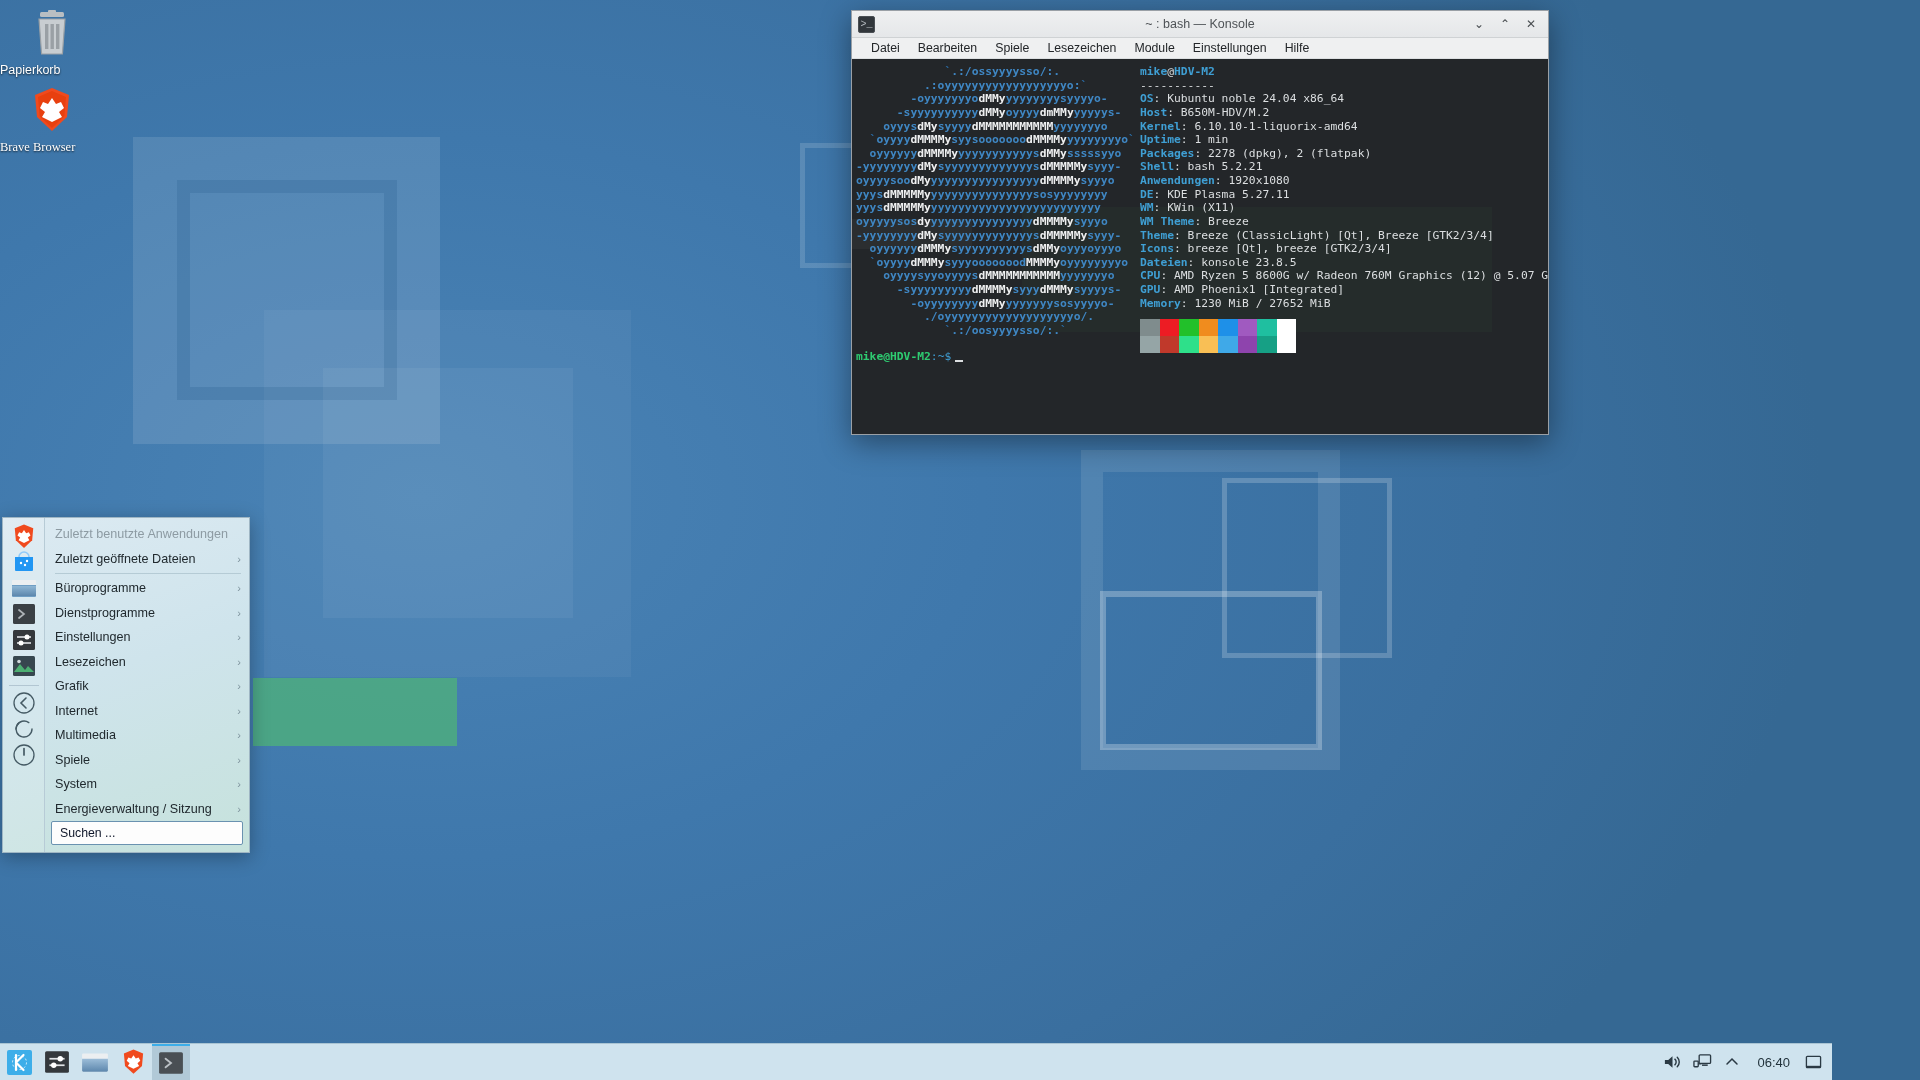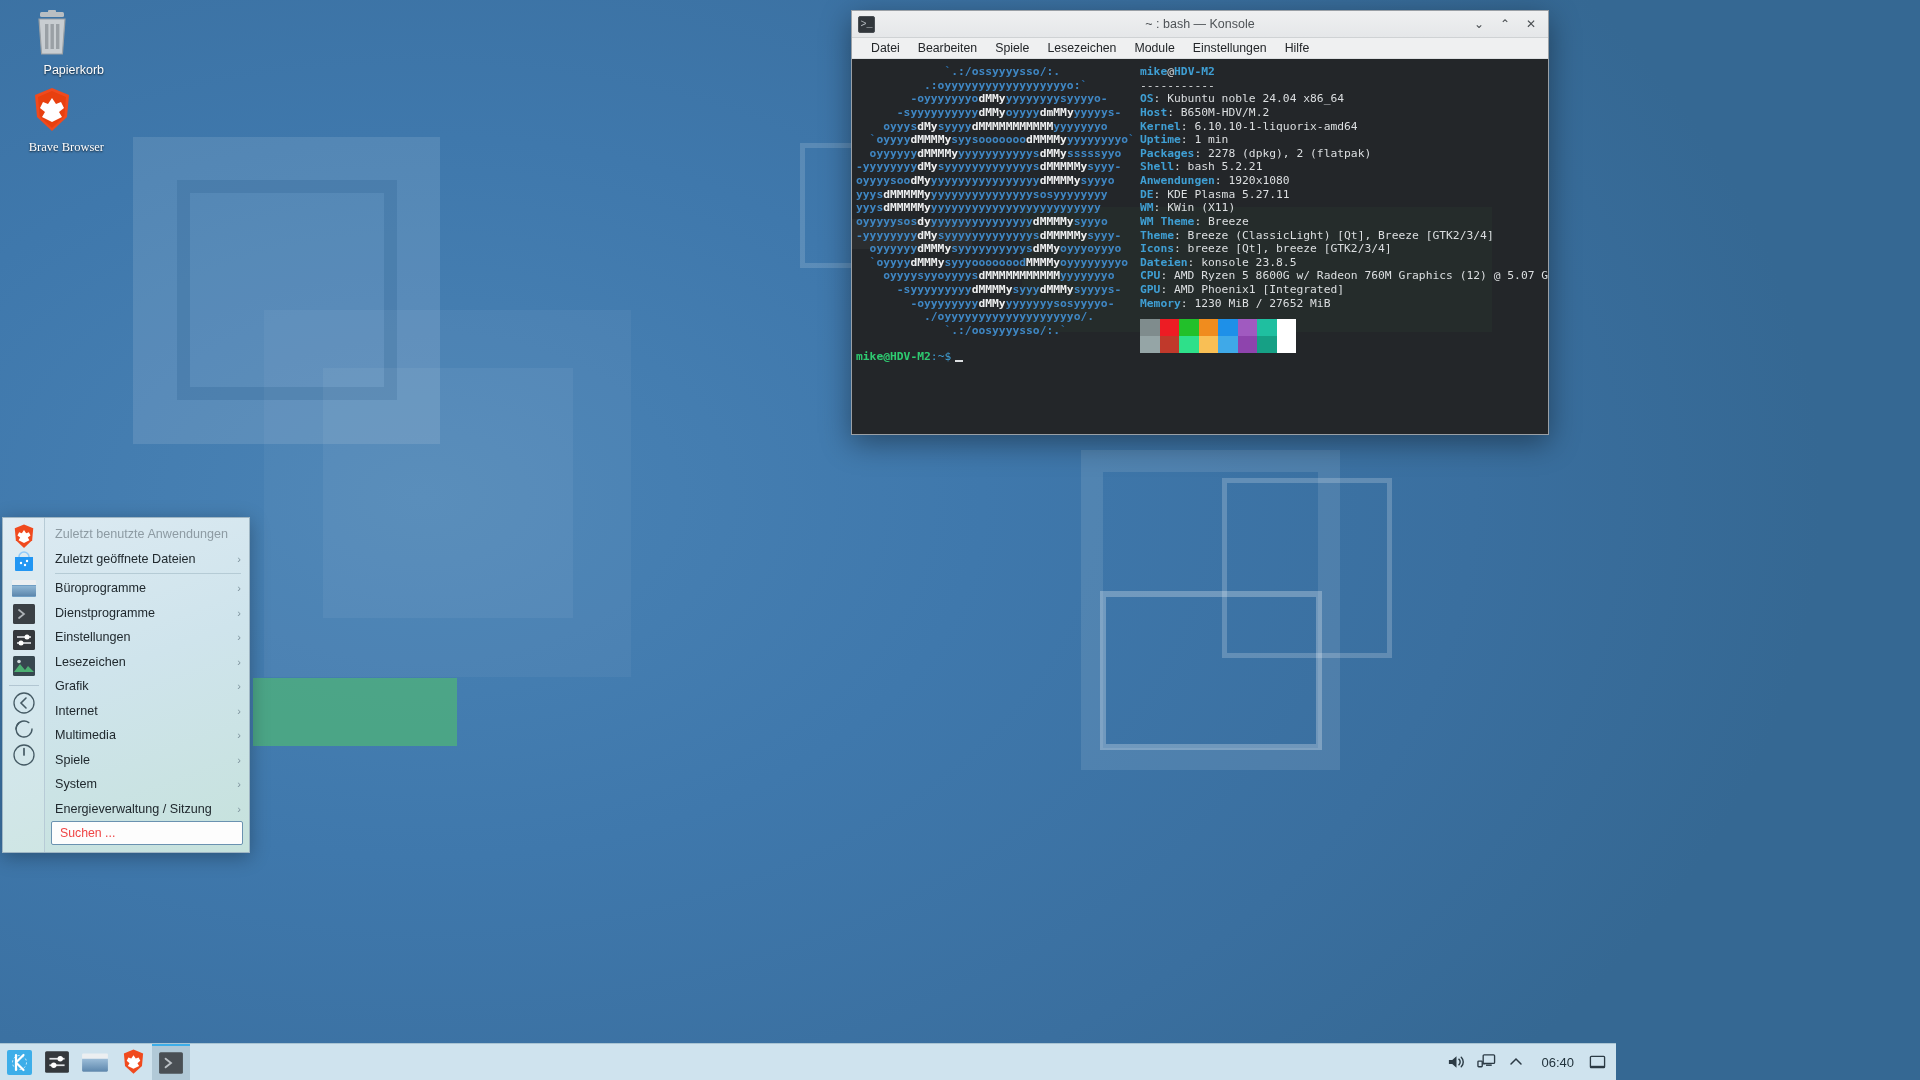--- a/index.html
+++ b/index.html
@@ -28,21 +28,21 @@
   .wp3 { left:253px; top:678px; width:204px; height:68px; background:rgba(80,190,110,0.62); }
   
   .wp4 { left:800px; top:143px; width:125px; height:125px; border:5px solid rgba(255,255,255,0.15); }
   
   .wp5 { left:1081px; top:450px; width:259px; height:320px; border:22px solid rgba(255,255,255,0.10); }
   .wp6 { left:1100px; top:591px; width:222px; height:159px; border:6px solid rgba(255,255,255,0.27); }
   .wp7 { left:1222px; top:478px; width:170px; height:180px; border:5px solid rgba(255,255,255,0.20); }
 
   
   .desk-icon {
-    position:absolute; width:104px; text-align:right;
+    position:absolute; width:104px; text-align:left;
     color:#fff; font-size:12.5px; cursor:default;
     text-shadow:0 1px 2px rgba(0,0,0,0.75);
   }
   .desk-icon .glyph { height:50px; display:flex; align-items:center; justify-content:center; margin-bottom:5px; }
   #icon-trash { left:0px; top:8px; }
   #icon-brave { left:0px; top:85px;font-family:Liberation Serif, serif; }
 
   
   #konsole {
     position:absolute; left:851px; top:10px; width:698px; height:425px;
@@ -120,26 +120,26 @@
   .ko-item {
     height:24.7px; display:flex; align-items:center;
     padding:0 8px 0 10px; font-size:12.6px; color:#20292e; cursor:pointer;text-align:right;
   }
   .ko-item.disabled { color:#8d9ba3; cursor:default; }
   .ko-item .arrow { margin-left:auto; color:#7f949e; font-size:11px; }
   .ko-sep { height:1px; background:#b5cbd5; margin:2px 8px 2px 10px; }
   #ko-search {
     margin:auto 6px 7px 6px; height:24px; background:#fdfdfd;
     border:1px solid #6a92b0; border-radius:2px;
-    font-size:12.3px; color:#ef4444; padding:0 8px; display:flex; align-items:center;
+    font-size:12.3px; color:#0f172a; padding:0 8px; display:flex; align-items:center;
   }
 
   
   #taskbar {
-    position:absolute; left:0; bottom:0; width:1616px; height:37px;
+    position:absolute; left:0; bottom:0; width:1832px; height:37px;
     background:#cfe3ee; border-top:1px solid #a9c4d3;
     display:flex; align-items:center;
   }
   #tb-left { display:flex; align-items:center; height:100%; }
   .tb-btn {
     width:38px; height:37px; display:flex; align-items:center; justify-content:center;
     cursor:pointer;
   }
   .tb-task {
     height:37px; min-width:38px; display:flex; align-items:center; justify-content:center;

